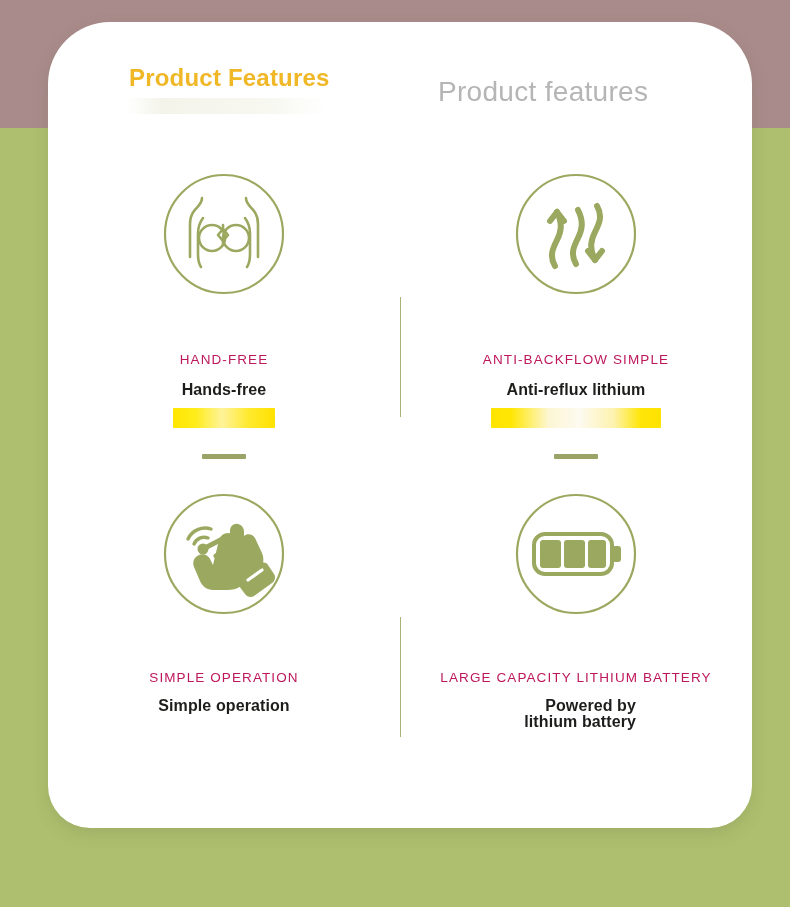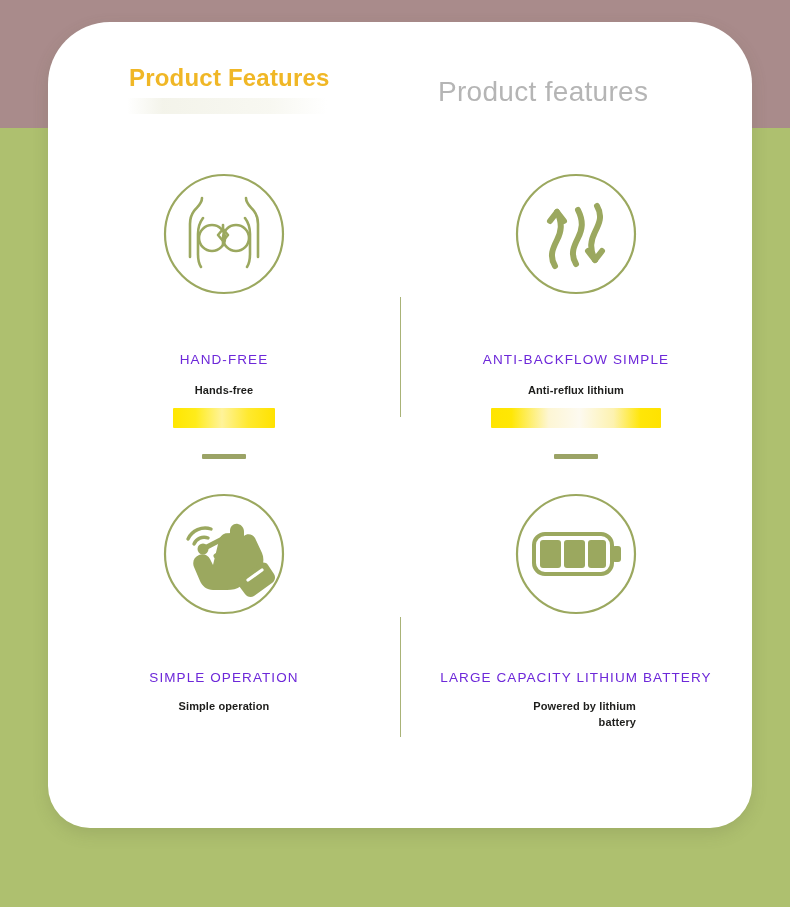--- a/index.html
+++ b/index.html
@@ -48,30 +48,30 @@
   .c3{left:352px;top:320px;}
 
   .icon-wrap{
     position:absolute;left:50%;top:22px;transform:translateX(-50%);
     width:124px;height:124px;
   }
   .icon-wrap svg{display:block;width:124px;height:124px;}
 
   .label-en{
     position:absolute;left:0;top:202px;width:352px;
-    text-align:center;font-size:13.5px;color:#6d28d9;
+    text-align:center;font-size:13.5px;color:#be185d;
     letter-spacing:1.1px;white-space:nowrap;
   }
   .label-cn-block{
     position:absolute;left:0;top:232px;width:352px;
     display:flex;justify-content:center;
   }
   .label-cn{
     position:relative;display:inline-block;
-    font-size:11px;font-weight:bold;color:#1d1d1b;
+    font-size:16px;font-weight:bold;color:#1d1d1b;
     letter-spacing:.1px;line-height:16px;
     padding:0 6px;z-index:2;text-align:left;
   }
   .hl{
     position:absolute;left:50%;transform:translateX(-50%);
     height:20px;z-index:1;border-radius:1px;
   }
   .hl-a{top:258px;width:102px;
     background:linear-gradient(90deg,#ffe600 0%,#ffec1a 22%,#fff39a 48%,#ffe92e 74%,#ffe200 100%);}
   .hl-b{top:258px;width:170px;

